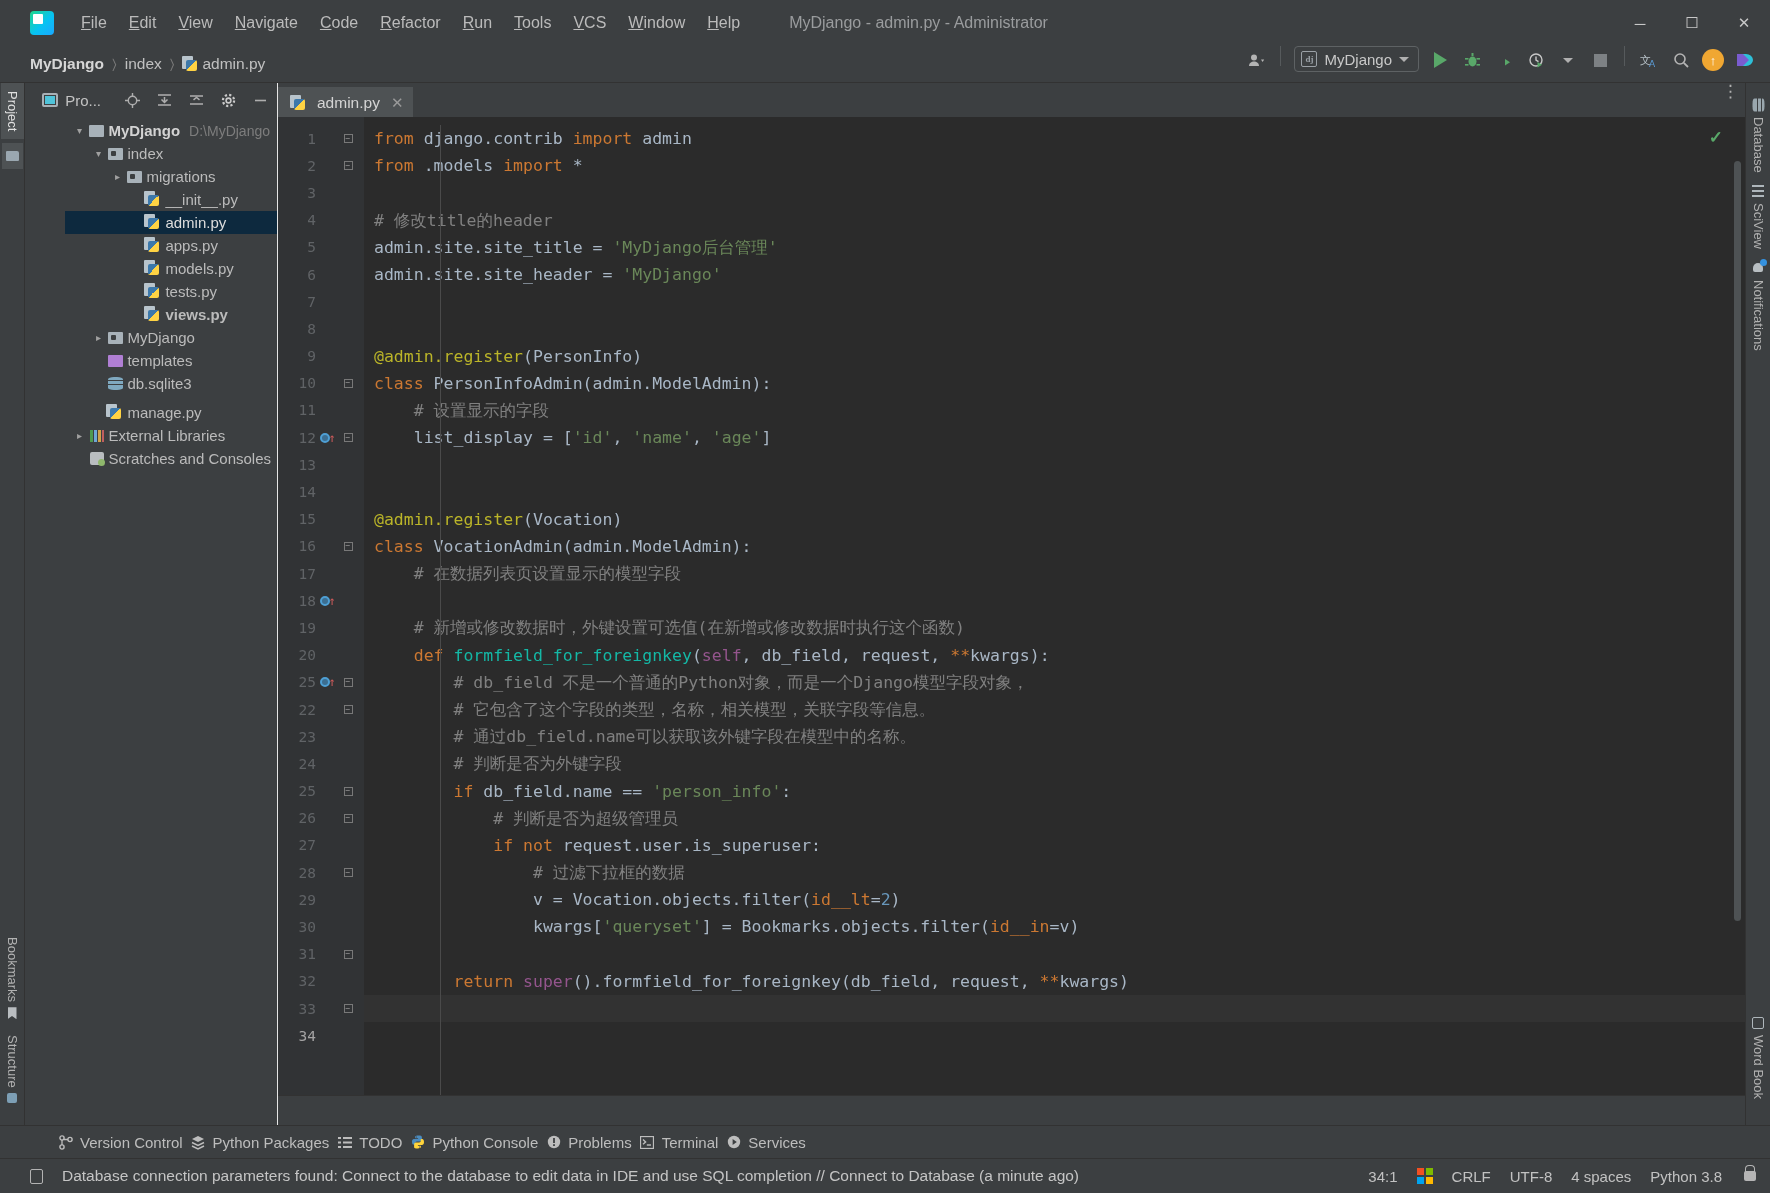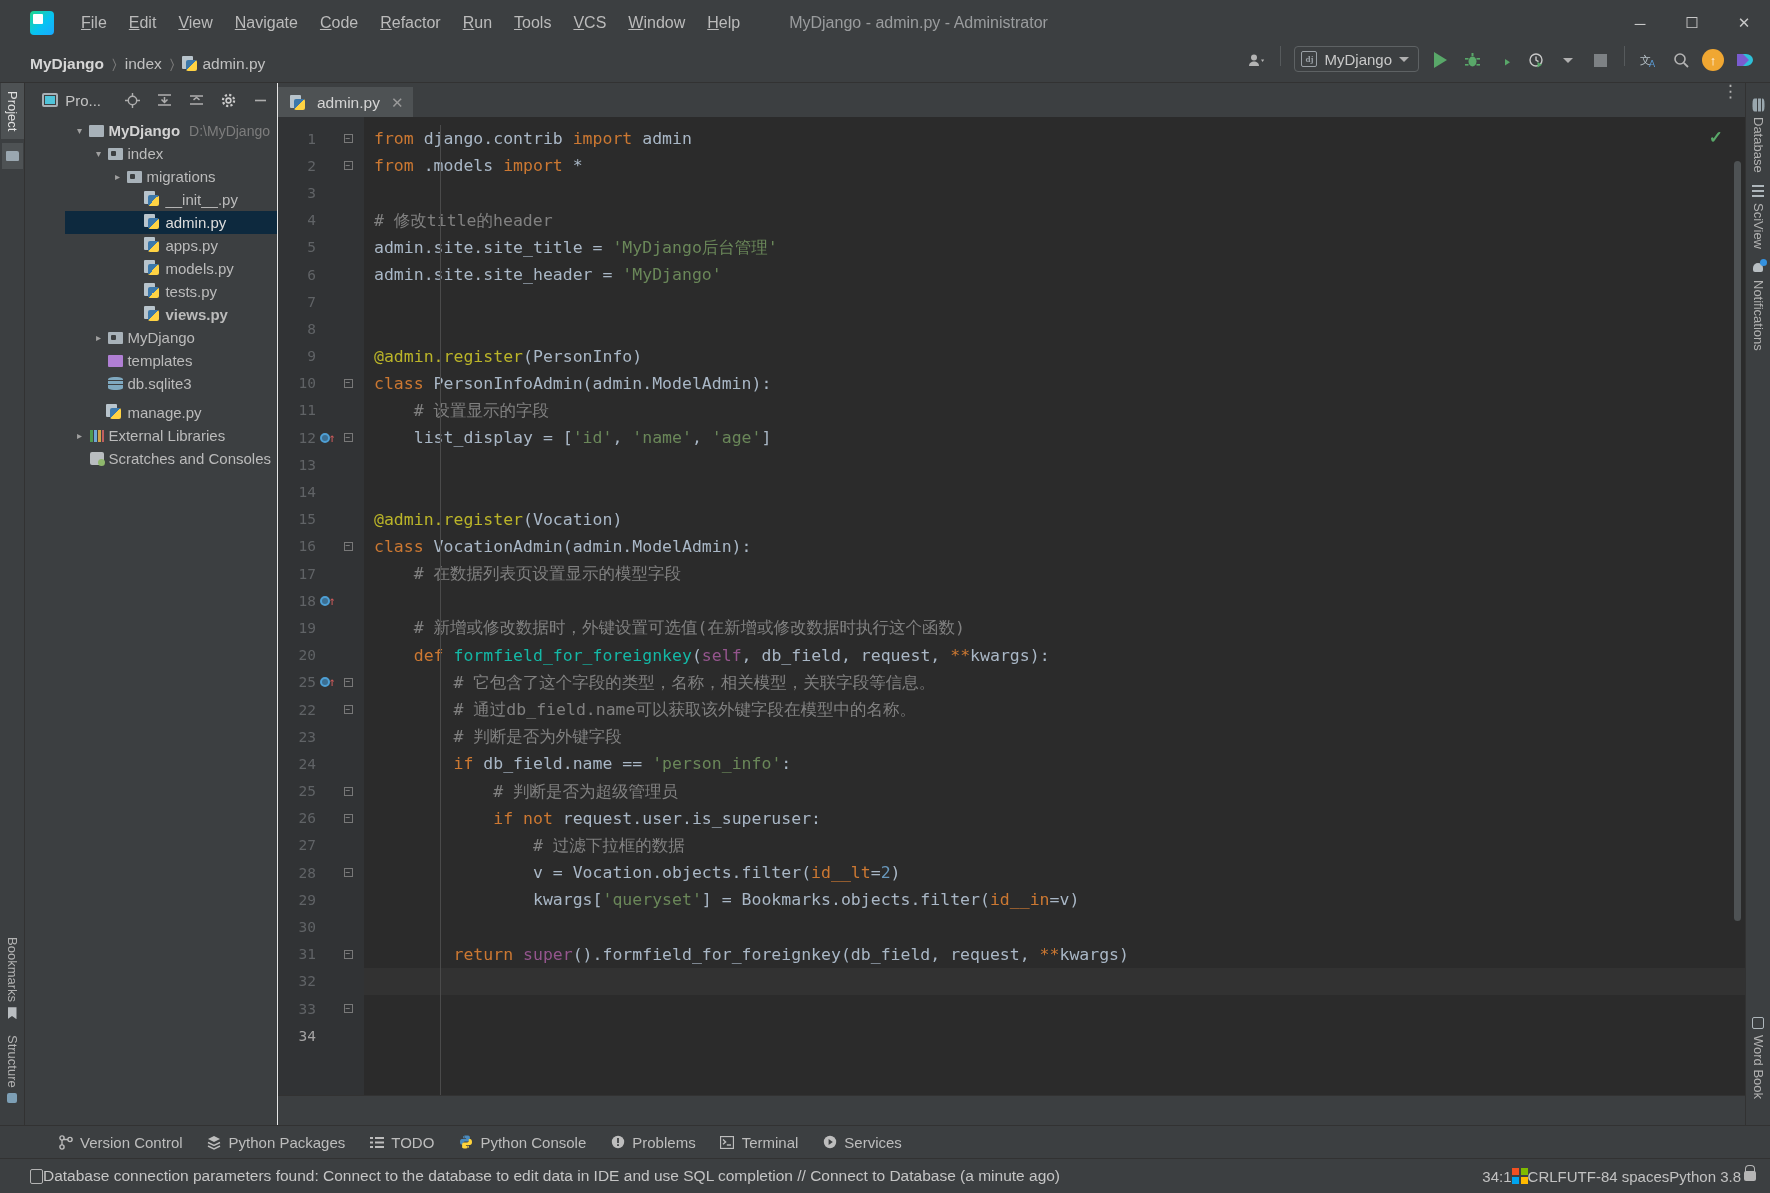--- a/index.html
+++ b/index.html
@@ -301,29 +301,29 @@
   }
   .bell-dot{
     position:absolute;right:-2px;top:-2px;width:7px;height:7px;border-radius:50%;
     background:#3592e0;
   }
   .wbook-ic{width:12px;height:12px;border:1.5px solid #aeb6bb;border-radius:2px;}
 
   
   .toolwins{
     height:33px;flex:0 0 33px;background:#3c3f41;
-    display:flex;padding-left:58px;gap:24px;
+    display:flex;padding-left:58px;gap:8px;
     border-top:1px solid #323232;
   }
   .twi{display:flex;align-items:center;gap:7px;color:#bdbdbd;font-size:15px;white-space:nowrap;}
   .twi .ic{width:15px;display:flex;align-items:center;justify-content:center;color:#b9b9b9;font-size:13px;}
 
   .statusbar{
     height:35px;flex:0 0 35px;background:#3c3f41;display:flex;align-items:center;
-    padding:0 14px 0 30px;gap:0;border-top:1px solid #323232;
+    padding:0 14px 0 30px;gap:19px;border-top:1px solid #323232;
   }
   .sb-left{display:flex;align-items:center;gap:12px;color:#c5c5c5;font-size:15.5px;white-space:nowrap;}
   .sb-spacer{flex:1 1 auto;}
   .sb-item{color:#c2c2c2;font-size:15px;white-space:nowrap;}
   .win-logo{
     width:16px;height:16px;
     background:
       linear-gradient(#f25022 0 0) 0 0/7px 7px no-repeat,
       linear-gradient(#7fba00 0 0) 9px 0/7px 7px no-repeat,
       linear-gradient(#00a4ef 0 0) 0 9px/7px 7px no-repeat,
@@ -832,20 +832,21 @@
               <div class="cline"><span class="com">    # 设置显示的字段</span></div>
               <div class="cline"><span class="plain">    list_display = [</span><span class="str">'id'</span><span class="plain">, </span><span class="str">'name'</span><span class="plain">, </span><span class="str">'age'</span><span class="plain">]</span></div>
               <div class="cline">&nbsp;</div>
               <div class="cline">&nbsp;</div>
               <div class="cline"><span class="dec">@admin.register</span><span class="plain">(Vocation)</span></div>
               <div class="cline"><span class="kw">class </span><span class="plain">VocationAdmin(admin.ModelAdmin):</span></div>
               <div class="cline"><span class="com">    # 在数据列表页设置显示的模型字段</span></div>
               <div class="cline">&nbsp;</div>
               <div class="cline"><span class="com">    # 新增或修改数据时，外键设置可选值(在新增或修改数据时执行这个函数)</span></div>
               <div class="cline"><span class="kw">    def </span><span class="fn">formfield_for_foreignkey</span><span class="plain">(</span><span class="self">self</span><span class="plain">, db_field, request, </span><span class="kw">**</span><span class="plain">kwargs):</span></div>
+              <div class="cline"><span class="com">        # db_field 不是一个普通的Python对象，而是一个Django模型字段对象，</span></div>
               <div class="cline"><span class="com">        # 它包含了这个字段的类型，名称，相关模型，关联字段等信息。</span></div>
               <div class="cline"><span class="com">        # 通过db_field.name可以获取该外键字段在模型中的名称。</span></div>
               <div class="cline"><span class="com">        # 判断是否为外键字段</span></div>
               <div class="cline"><span class="kw">        if </span><span class="plain">db_field.name == </span><span class="str">'person_info'</span><span class="plain">:</span></div>
               <div class="cline"><span class="com">            # 判断是否为超级管理员</span></div>
               <div class="cline"><span class="kw">            if not </span><span class="plain">request.user.is_superuser:</span></div>
               <div class="cline"><span class="com">                # 过滤下拉框的数据</span></div>
               <div class="cline"><span class="plain">                v = Vocation.objects.filter(</span><span class="kw">id__lt</span><span class="plain">=</span><span class="num">2</span><span class="plain">)</span></div>
               <div class="cline"><span class="plain">                kwargs[</span><span class="str">'queryset'</span><span class="plain">] = Bookmarks.objects.filter(</span><span class="kw">id__in</span><span class="plain">=v)</span></div>
               <div class="cline">&nbsp;</div>

